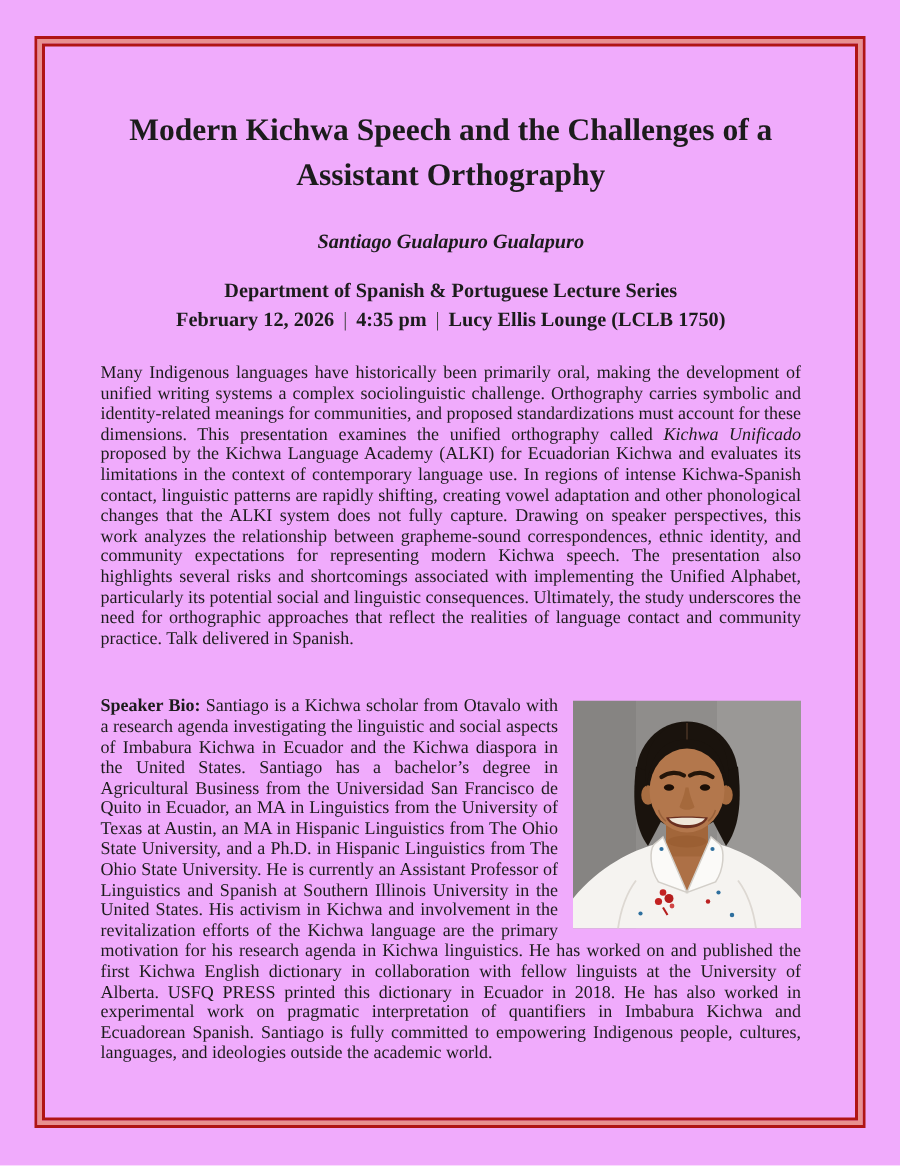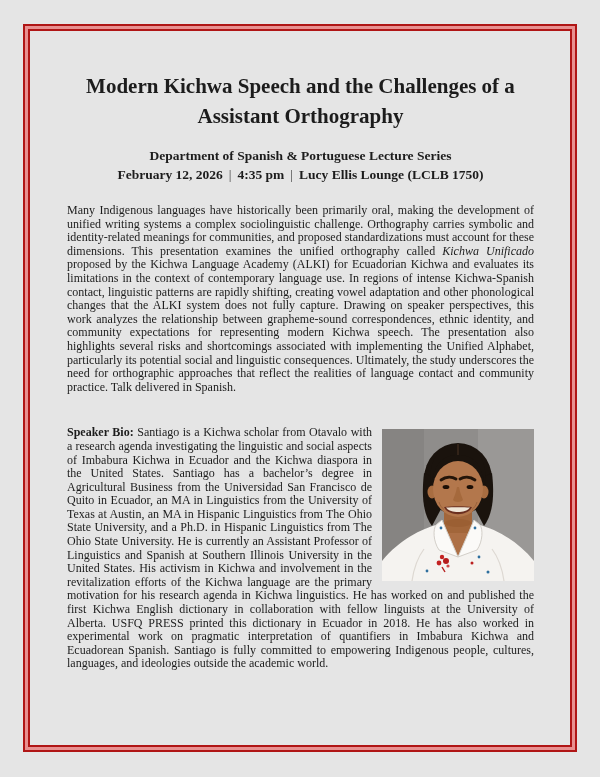--- a/index.html
+++ b/index.html
@@ -9,21 +9,21 @@
     width: 600px;
     height: 777px;
     font-family: "Liberation Serif", "DejaVu Serif", serif;
     color: #1c1c1c;
     -webkit-font-smoothing: antialiased;
   }
   .sheet {
     position: relative;
     width: 600px;
     height: 777px;
-    background: #e5e5e5;
+    background: #f0abfc;
     overflow: hidden;
   }
   
   .border-outer {
     position: absolute;
     left: 23px; top: 24px; right: 23px; bottom: 25px;
     border: 2px solid var(--border-red, #b01515);
   }
   .border-mid {
     width: 100%; height: 100%;
@@ -105,20 +105,21 @@
   <div class="border-outer">
     <div class="border-mid">
       <div class="border-inner">
         <div class="content">
 
           <div class="title">
             <div>Modern Kichwa Speech and the Challenges of a</div>
             <div>Assistant Orthography</div>
           </div>
 
+          <div class="speaker-name">Santiago Gualapuro Gualapuro</div>
 
           <div class="series">Department of Spanish &amp; Portuguese Lecture Series</div>
 
           <div class="dateline">
             <span>February 12, 2026</span><span class="sep">|</span><span>4:35 pm</span><span class="sep">|</span><span>Lucy Ellis Lounge (LCLB 1750)</span>
           </div>
 
           <p class="body-text abstract"><span>Many Indigenous languages have historically been primarily oral, making the development of unified writing systems a complex sociolinguistic challenge. Orthography carries symbolic and identity-related meanings for communities, and proposed standardizations must account for these dimensions. This presentation examines the unified orthography called </span><span class="italic">Kichwa Unificado</span><span> proposed by the Kichwa Language Academy (ALKI) for Ecuadorian Kichwa and evaluates its limitations in the context of contemporary language use. In regions of intense Kichwa-Spanish contact, linguistic patterns are rapidly shifting, creating vowel adaptation and other phonological changes that the ALKI system does not fully capture. Drawing on speaker perspectives, this work analyzes the relationship between grapheme-sound correspondences, ethnic identity, and community expectations for representing modern Kichwa speech. The presentation also highlights several risks and shortcomings associated with implementing the Unified Alphabet, particularly its potential social and linguistic consequences. Ultimately, the study underscores the need for orthographic approaches that reflect the realities of language contact and community practice. Talk delivered in Spanish.</span></p>
 
           <p class="body-text bio">

